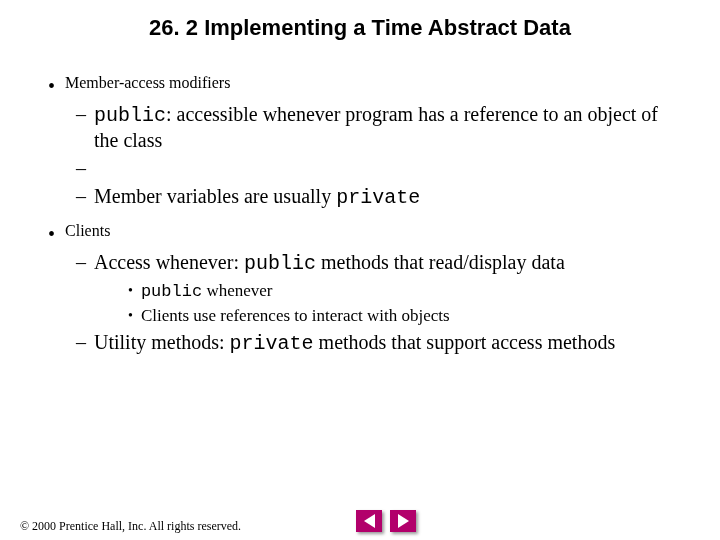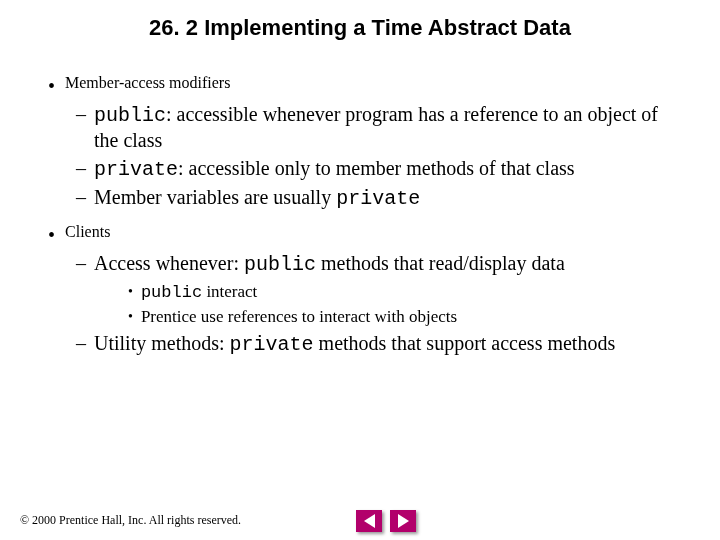--- a/index.html
+++ b/index.html
@@ -31,21 +31,21 @@
   ul.lvl1 .txt1 { font-size: 16px; }
   ul.lvl2 { list-style: none; margin-left: 28px; margin-top: 4px; }
   ul.lvl2 > li { display: flex; margin-top: 3px; font-size: 20px; line-height: 1.25; }
   ul.lvl2 .dash { margin-right: 8px; }
   ul.lvl3 { list-style: none; margin-left: 52px; margin-top: 4px; }
   ul.lvl3 > li { display: flex; margin-top: 2px; font-size: 17px; line-height: 1.3; }
   ul.lvl3 .dot { font-size: 14px; margin-right: 8px; margin-top:2px;}
   .mono { font-family: "Courier New", Courier, monospace; }
   .footer {
     position: absolute;
-    bottom: 12px;
+    bottom: 6px;
     left: 20px;
     font-size: 12px;
     font-family: "Times New Roman", serif;
   }
   .nav {
     position: absolute;
     bottom: 8px;
     left: 356px;
     display: flex;
     gap: 8px;
@@ -87,21 +87,20 @@
         <span class="bullet1">•</span>
         <span class="txt1">Member-access modifiers</span>
       </div>
       <ul class="lvl2">
         <li>
           <span class="dash">–</span>
           <span><span class="mono">public</span><span>: accessible whenever program has a reference to an object of the class</span></span>
         </li>
         <li>
           <span class="dash">–</span>
-          <span><span class="mono">private</span><span>: accessible only to member methods of that class</span></span>
         </li>
         <li>
           <span class="dash">–</span>
           <span><span>Member variables are usually </span><span class="mono">private</span></span>
         </li>
       </ul>
     </li>
 
     <li>
       <div class="row">
@@ -110,25 +109,25 @@
       </div>
       <ul class="lvl2">
         <li style="display:block">
           <div style="display:flex">
             <span class="dash">–</span>
             <span><span>Access whenever: </span><span class="mono">public</span><span> methods that read/display data</span></span>
           </div>
           <ul class="lvl3">
             <li>
               <span class="dot">•</span>
-              <span><span class="mono">public</span><span> interact</span></span>
+              <span><span class="mono">public</span><span> whenever</span></span>
             </li>
             <li>
               <span class="dot">•</span>
-              <span>Prentice use references to interact with objects</span>
+              <span>Clients use references to interact with objects</span>
             </li>
           </ul>
         </li>
         <li>
           <span class="dash">–</span>
           <span><span>Utility methods: </span><span class="mono">private</span><span> methods that support access methods</span></span>
         </li>
       </ul>
     </li>
   </ul>

